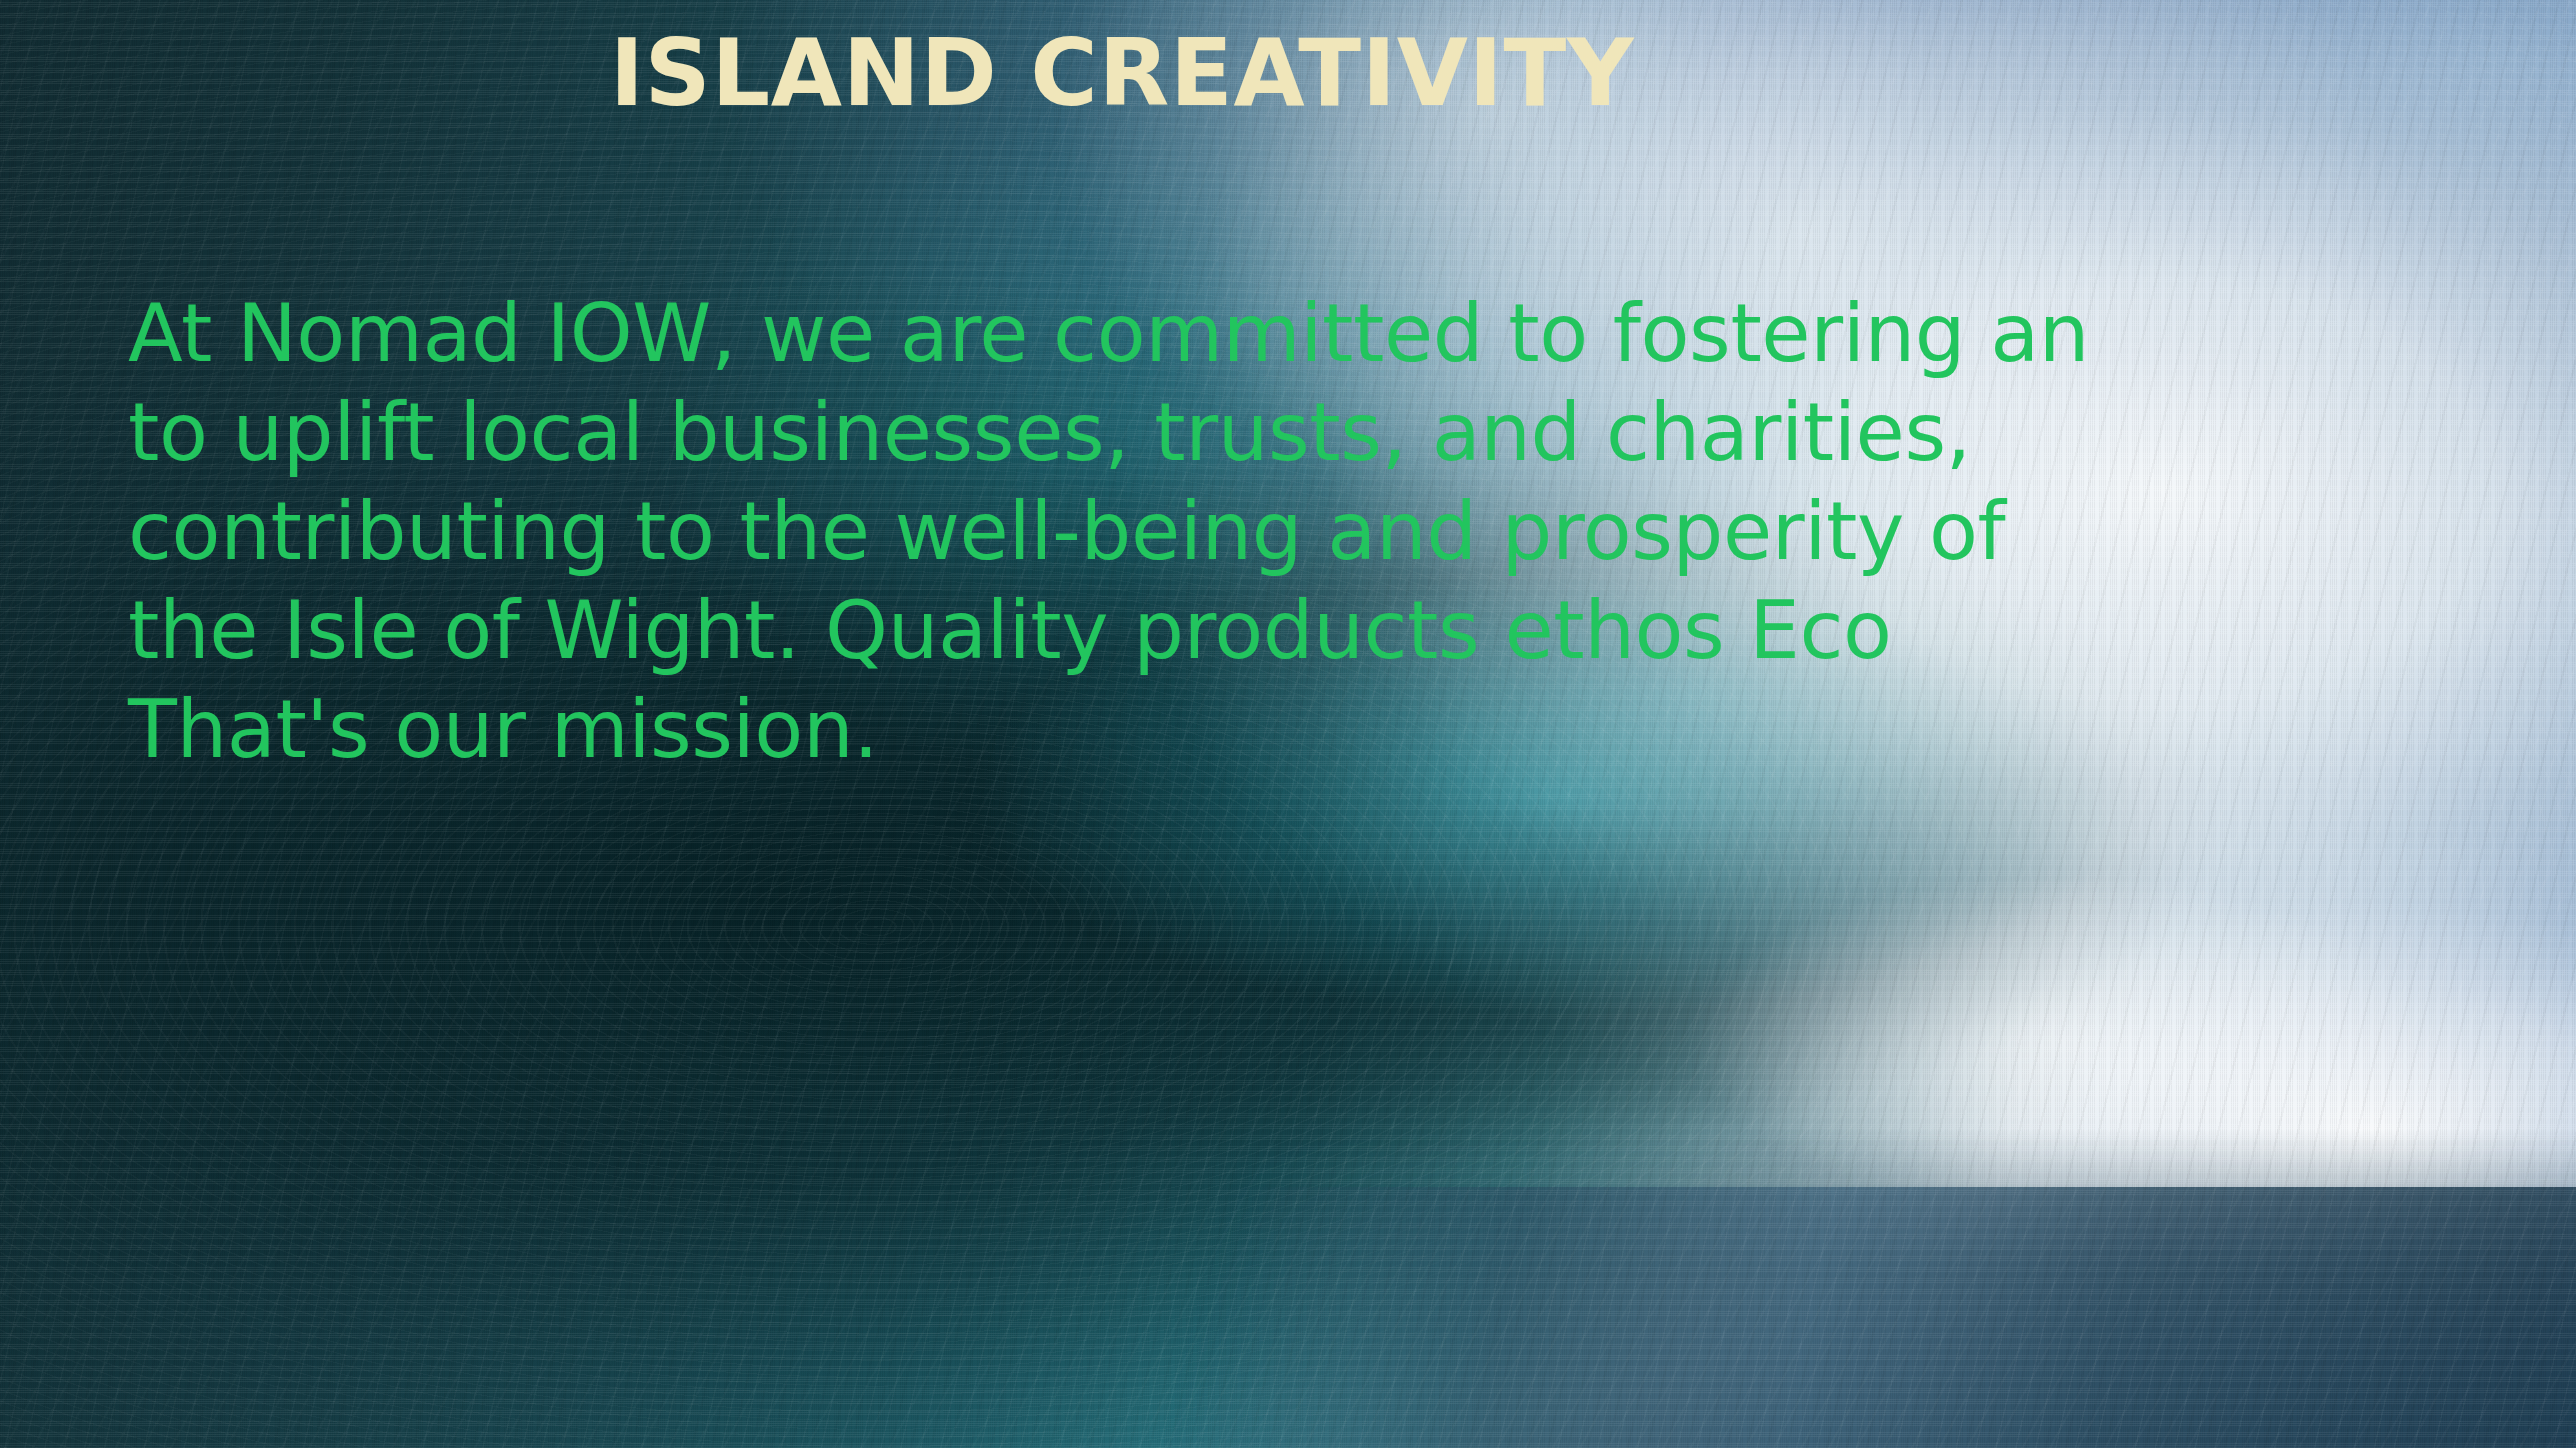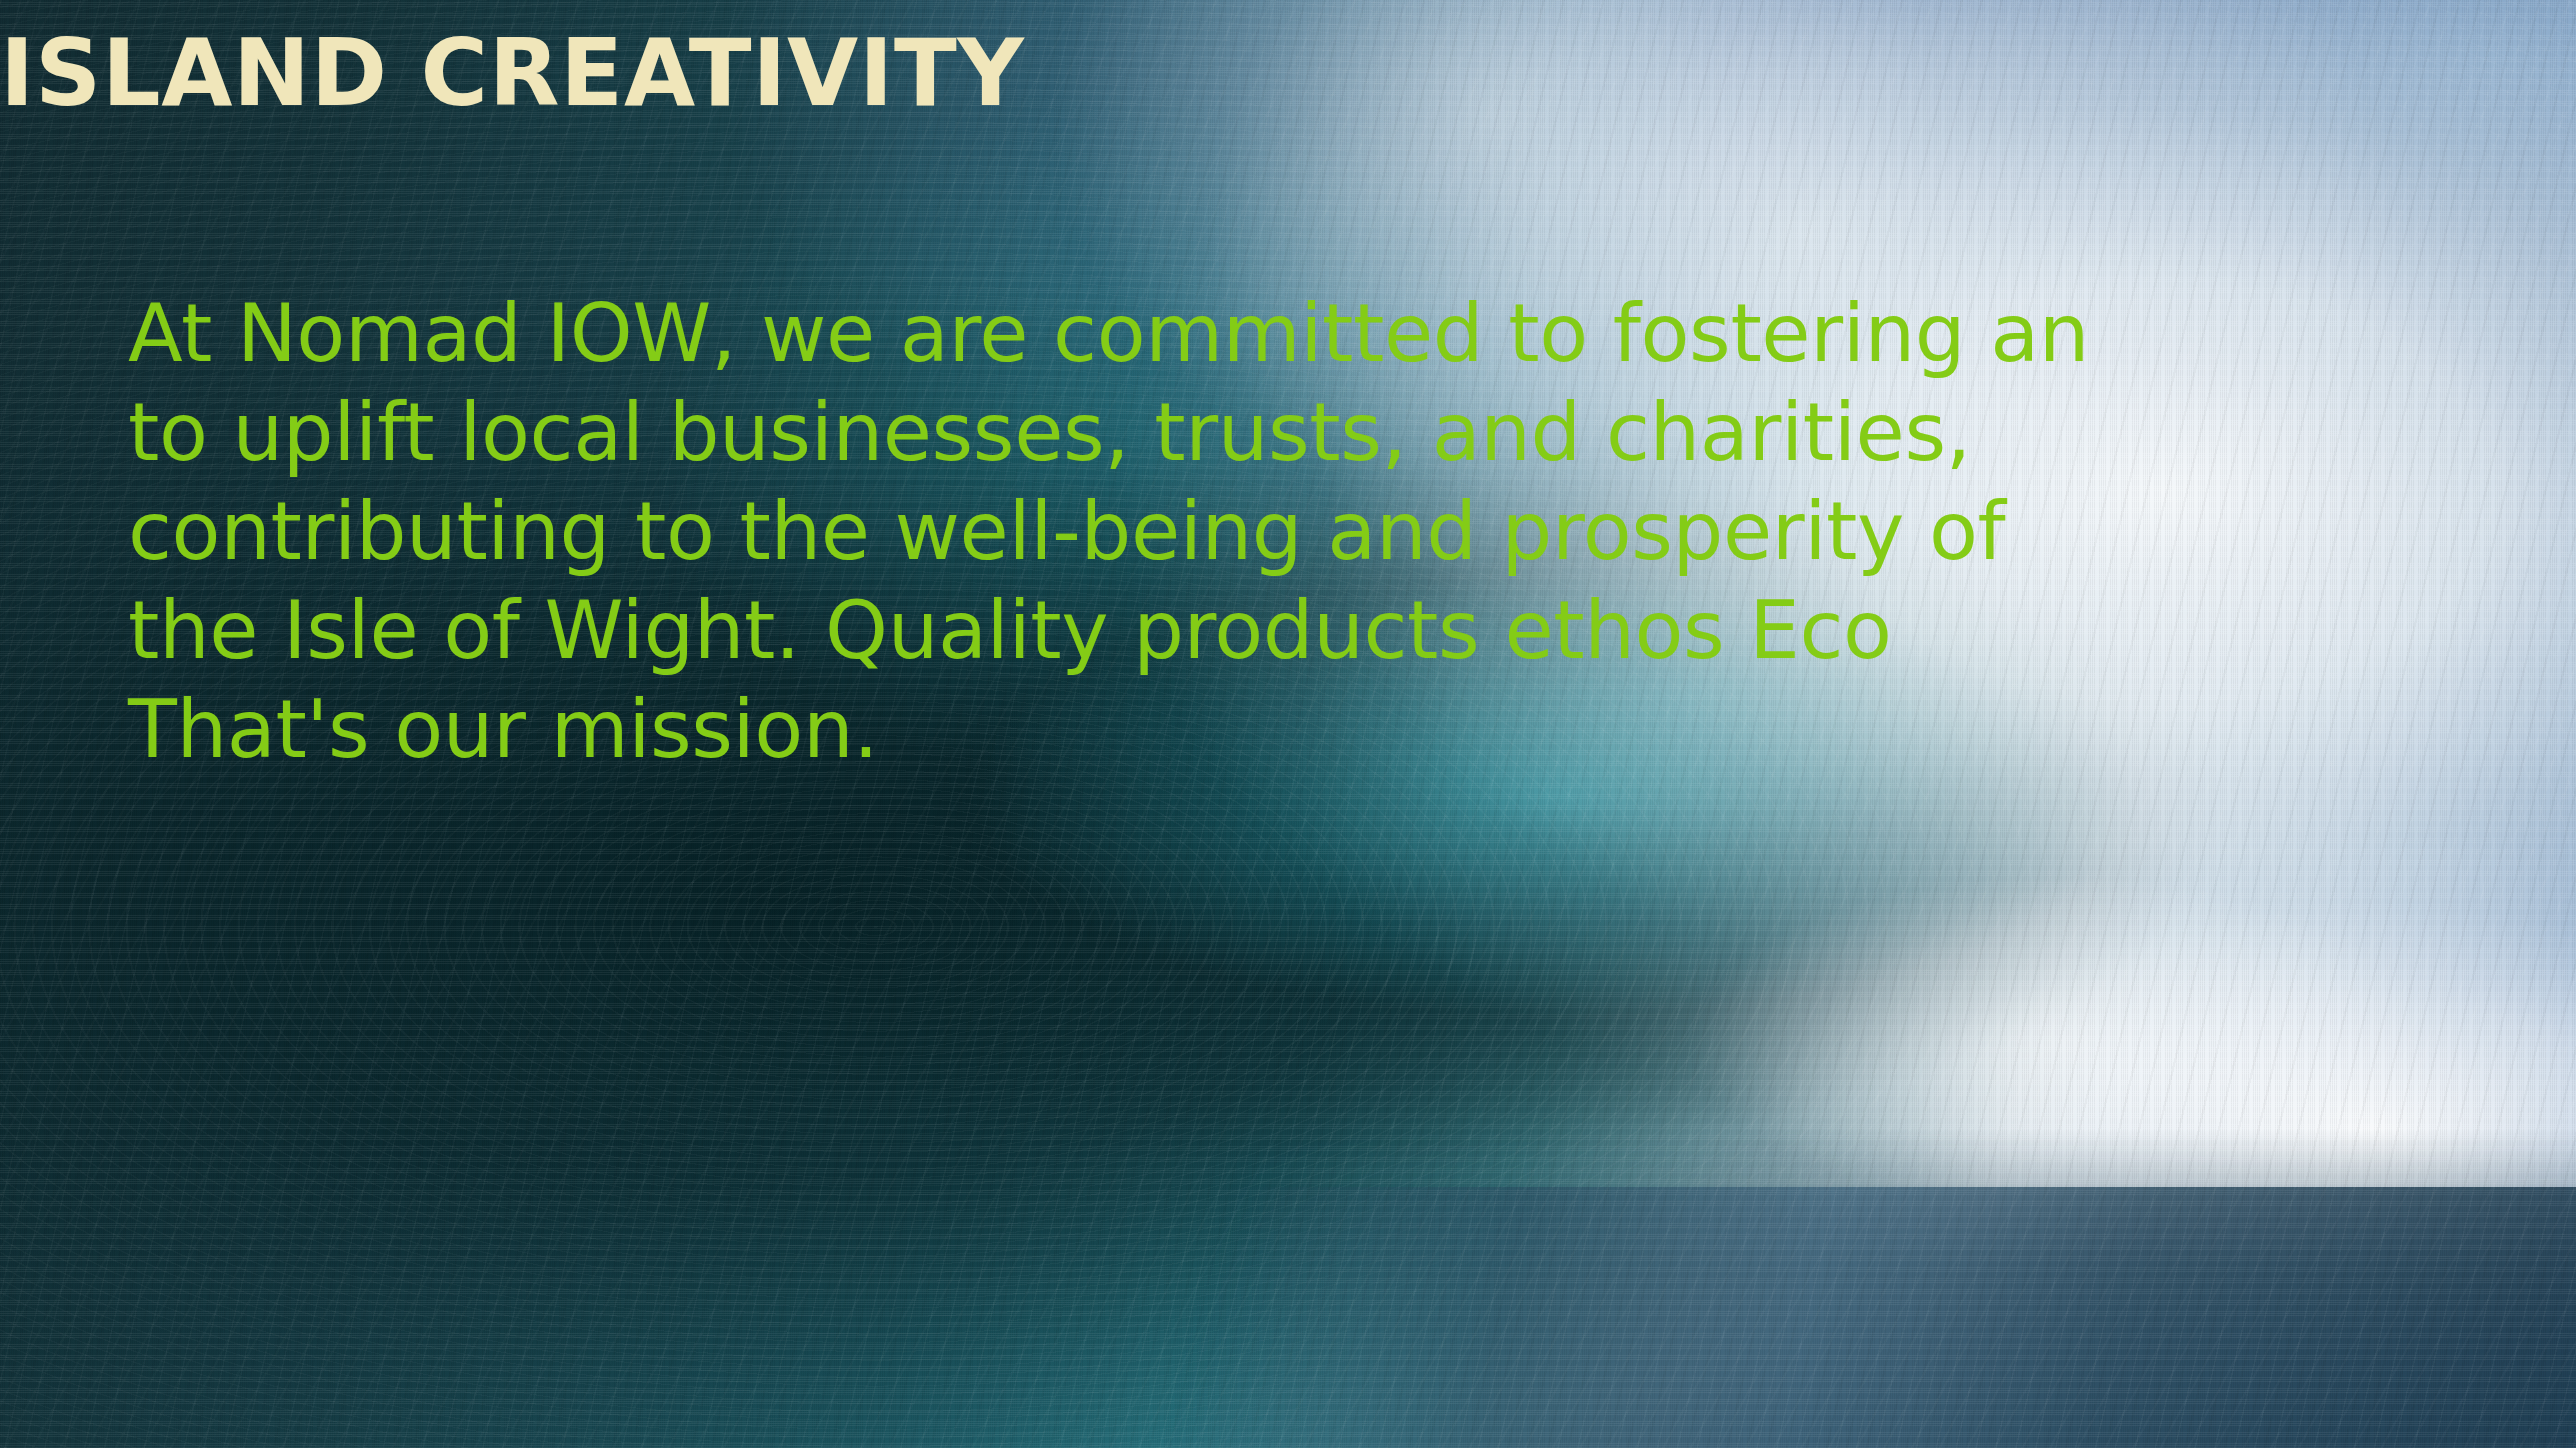--- a/index.html
+++ b/index.html
@@ -132,41 +132,41 @@
   .overlay {
     position: absolute;
     inset: 0;
   }
 
   .headline {
     position: absolute;
     left: 0;
     right: 16px;
     top: 24.4px;
-    text-align: left;
+    text-align: center;
     font-family: "DejaVu Sans", sans-serif;
     font-weight: 700;
     font-size: 92px;
     line-height: 1.08;
     letter-spacing: 0.7px;
     color: #f0e6ba;
     padding-right: 316px;
     white-space: nowrap;
   }
 
   .body-block {
     position: absolute;
     left: 128px;
     top: 284px;
     width: 2342px;
     font-family: "DejaVu Sans", sans-serif;
     font-weight: 400;
     font-size: 80px;
     line-height: 99px;
-    color: #84cc16;
+    color: #22c55e;
     letter-spacing: -0.4px;
   }
   .body-block p { margin: 0; }
 </style>
 </head>
 <body>
 
 <div id="stage">
 
   <div class="bg-layer bg-base"></div>

